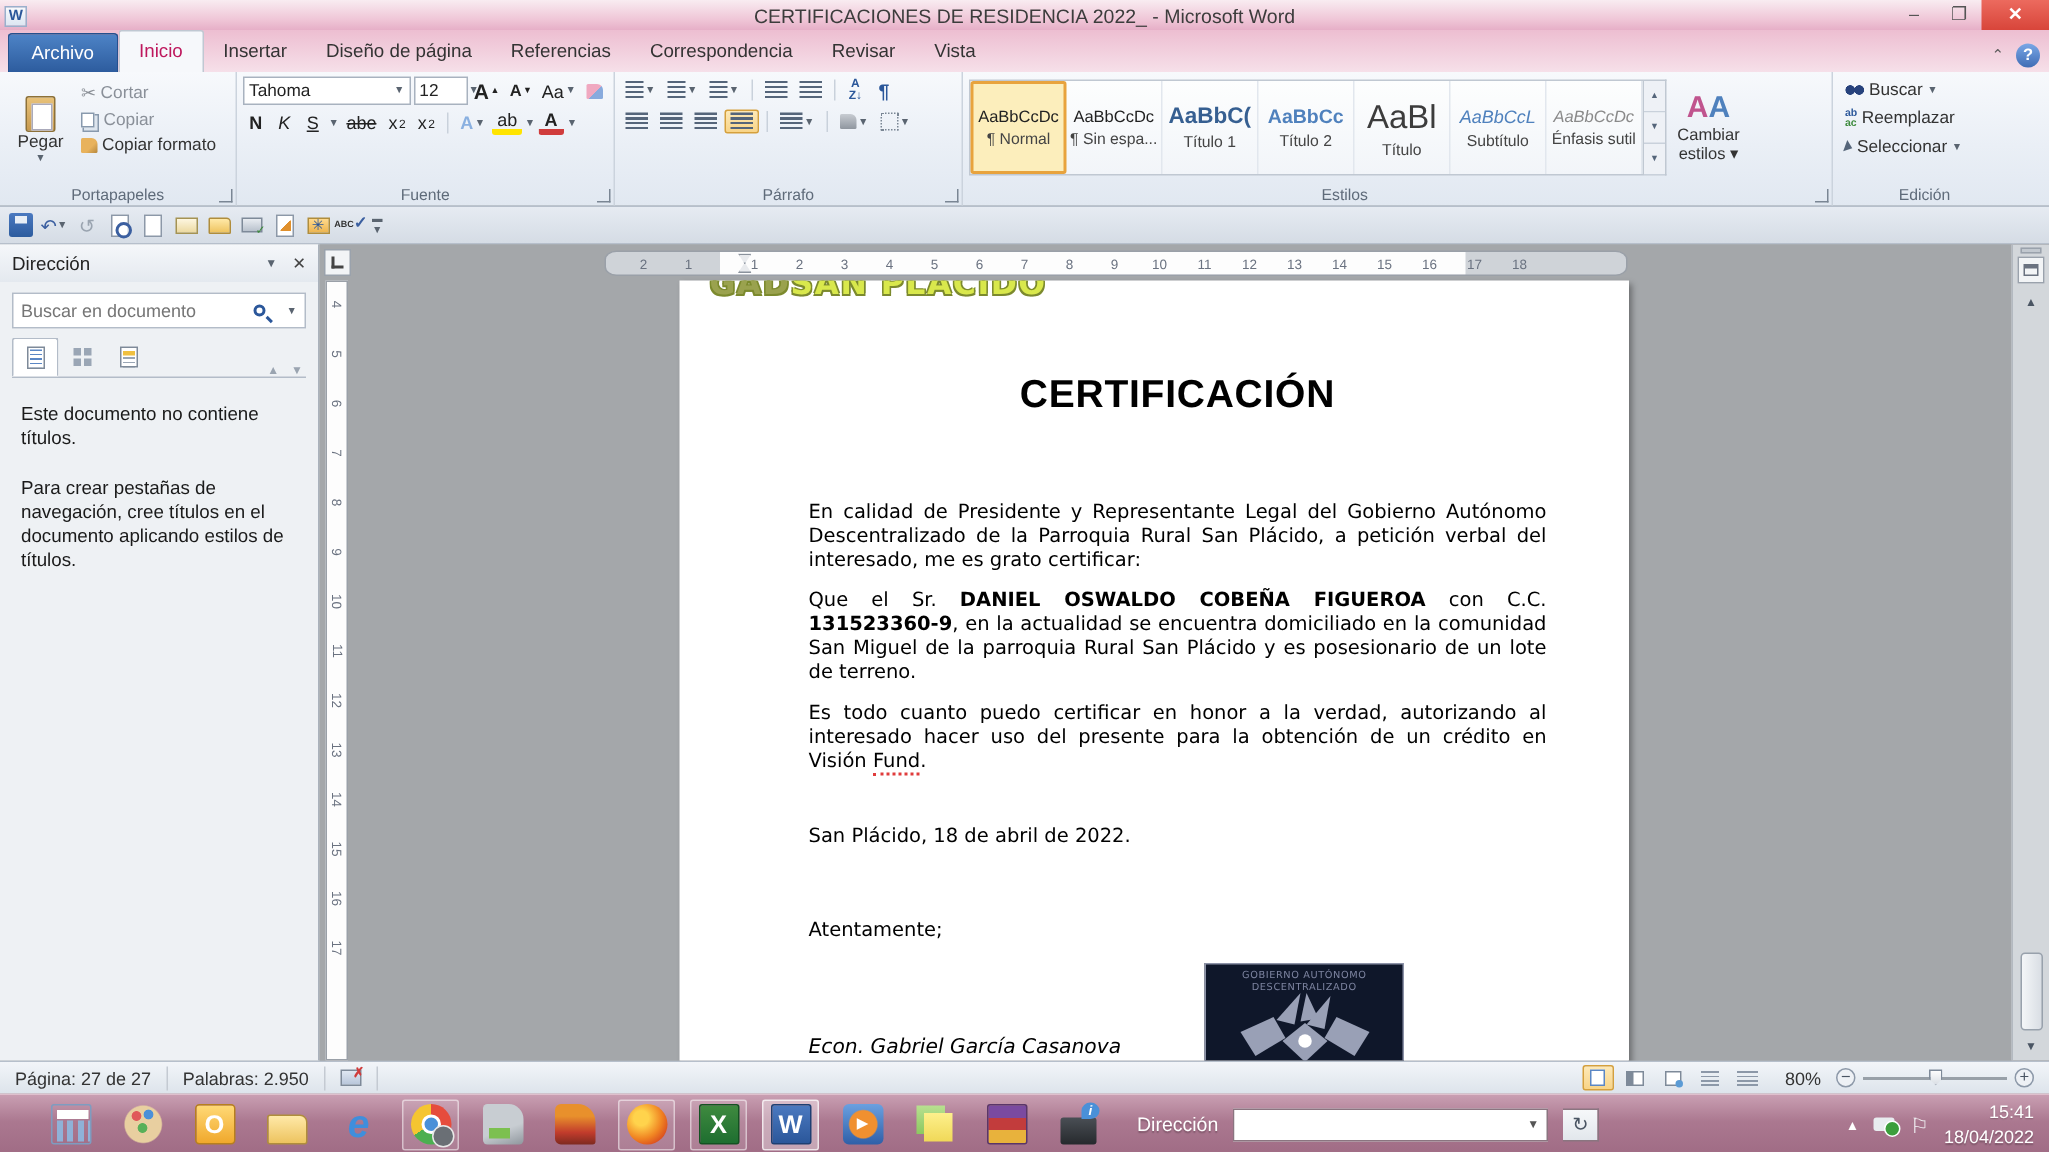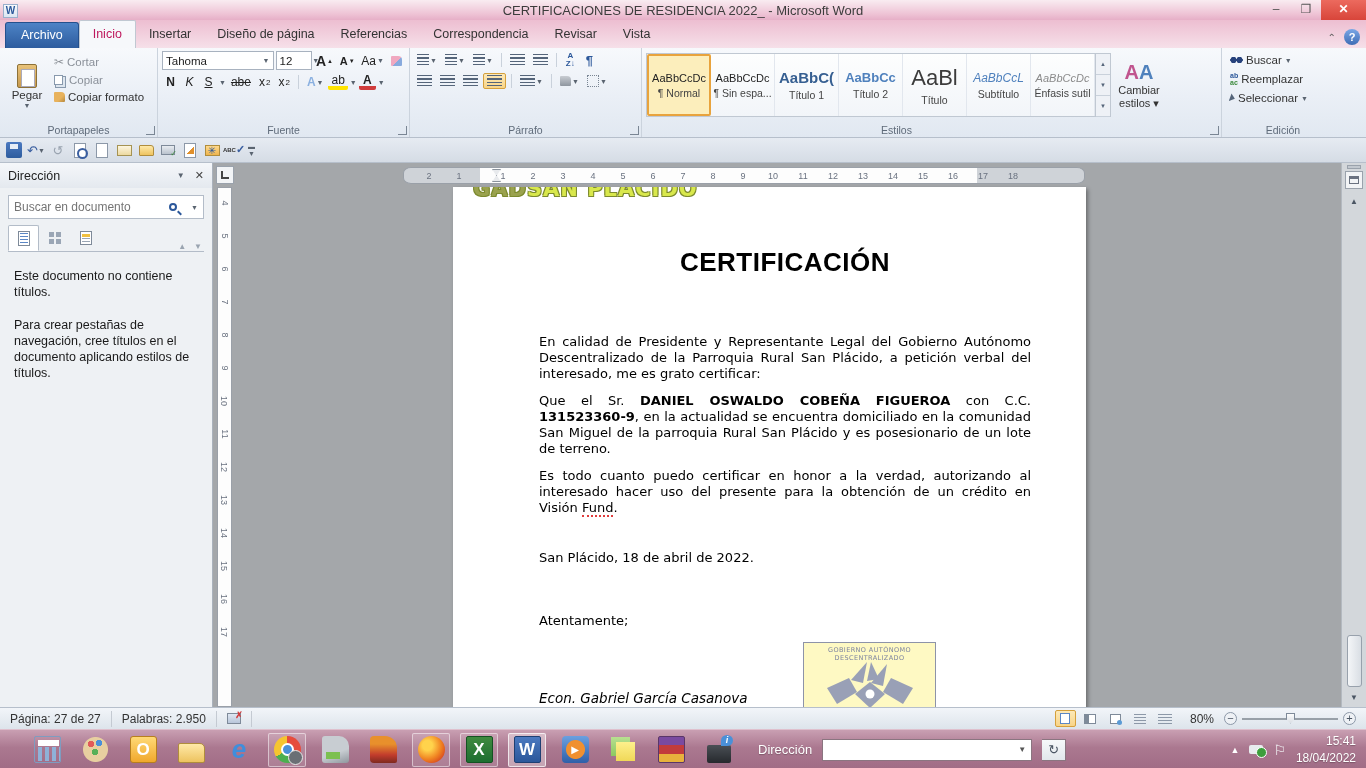--- a/index.html
+++ b/index.html
@@ -149,21 +149,21 @@
   .doc-logo { position:absolute; left:20px; top:0; height:14px; overflow:hidden; }
   .doc-logo div { font-weight:bold; font-size:21px; line-height:21px; transform:translateY(-8px); letter-spacing:1px; white-space:nowrap;
       text-shadow:-1px -1px 0 #7c8a2e,1px -1px 0 #7c8a2e,-1px 1px 0 #7c8a2e,1px 1px 0 #7c8a2e; }
   .logo-gad { color:#9aa24e; } .logo-sp { color:#d9e84c; }
   .doc-title { margin-top:60px; text-align:center; font-size:26px; font-weight:bold; color:#000; font-family:"Liberation Sans",sans-serif; letter-spacing:.5px; }
   .doc-body { margin-top:56px; font-size:13px; line-height:1.23; text-align:justify; color:#000; }
   .doc-body p { margin-bottom:11px; }
   .date-line { margin-top:34px; }
   .closing-line { margin-top:47px; }
   .squig { border-bottom:2px dotted #e03c3c; }
-  .seal { position:absolute; left:350px; top:455px; width:133px; border:1px solid #8d93a8; padding:3px 2px 0; text-align:center; background:#fef9c3; }
+  .seal { position:absolute; left:350px; top:455px; width:133px; border:1px solid #8d93a8; padding:3px 2px 0; text-align:center; background:#0f172a; }
   .seal-t { font-size:6.5px; color:#7d84a0; letter-spacing:.4px; line-height:1.25; }
   .signature { position:absolute; left:86px; top:503px; font-style:italic; font-size:13.5px; color:#000; }
 
   
   .dscroll { position:absolute; right:0; top:0; bottom:0; width:25px; background:#d3d7db; border-left:1px solid #b3b9c0; display:flex; flex-direction:column; align-items:center; }
   .split-grip { width:14px; height:4px; background:#c2c8cf; border:1px solid #9aa2ac; margin-top:2px; }
   .ruler-toggle { width:18px; height:18px; background:#f2f4f6; border:1px solid #9aa2ac; margin-top:2px; display:flex; align-items:center; justify-content:center; }
   .ruler-toggle div { width:10px; height:8px; border:1px solid #6a7280; border-top-width:3px; }
   .sc-btn { width:17px; height:16px; font-size:8px; color:#4a5563; display:flex; align-items:center; justify-content:center; margin-top:4px; }
   .sc-track { flex:1; width:17px; position:relative; }

